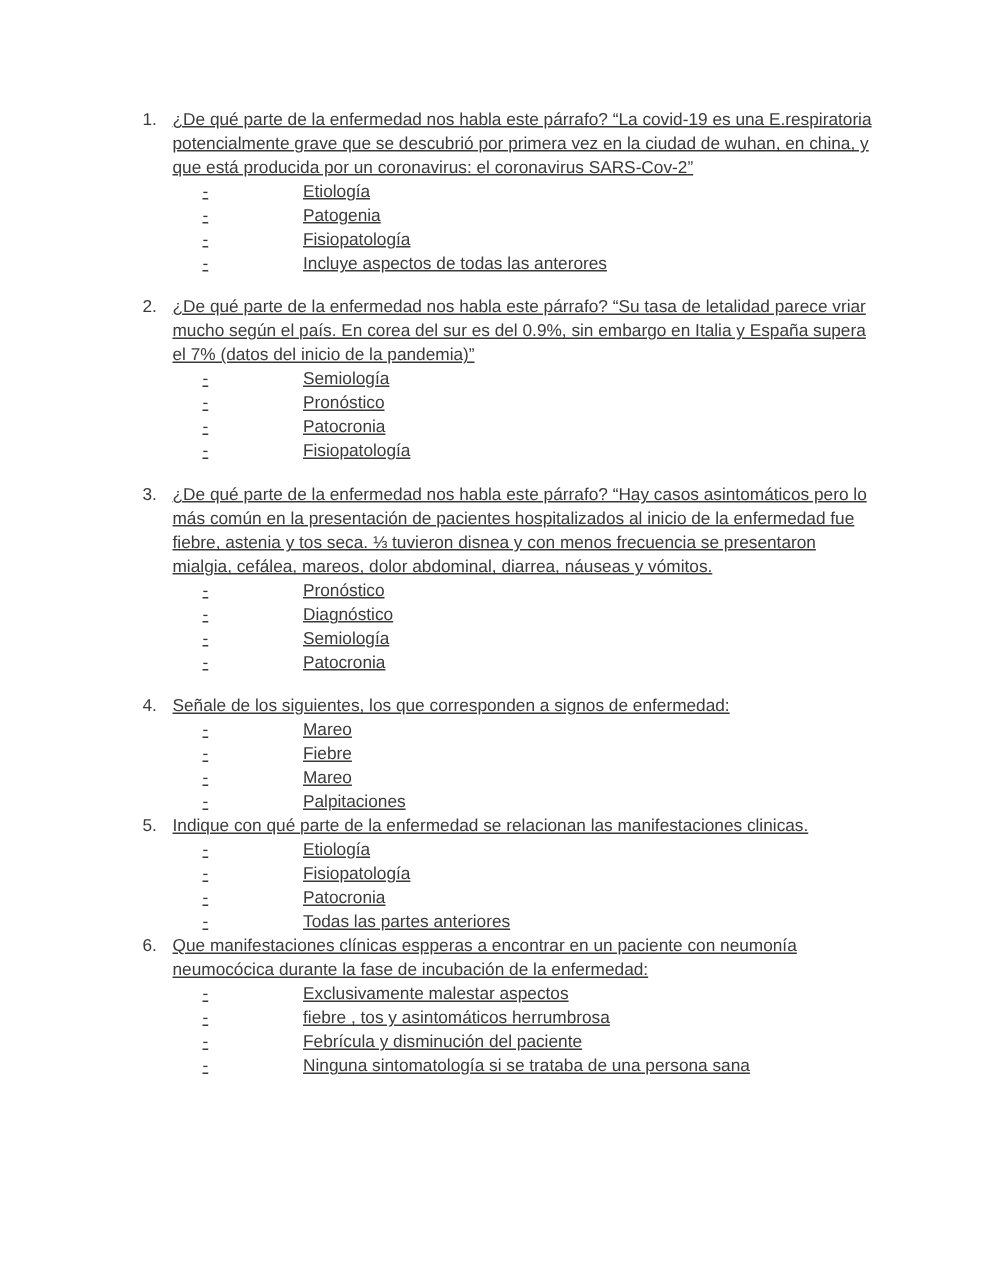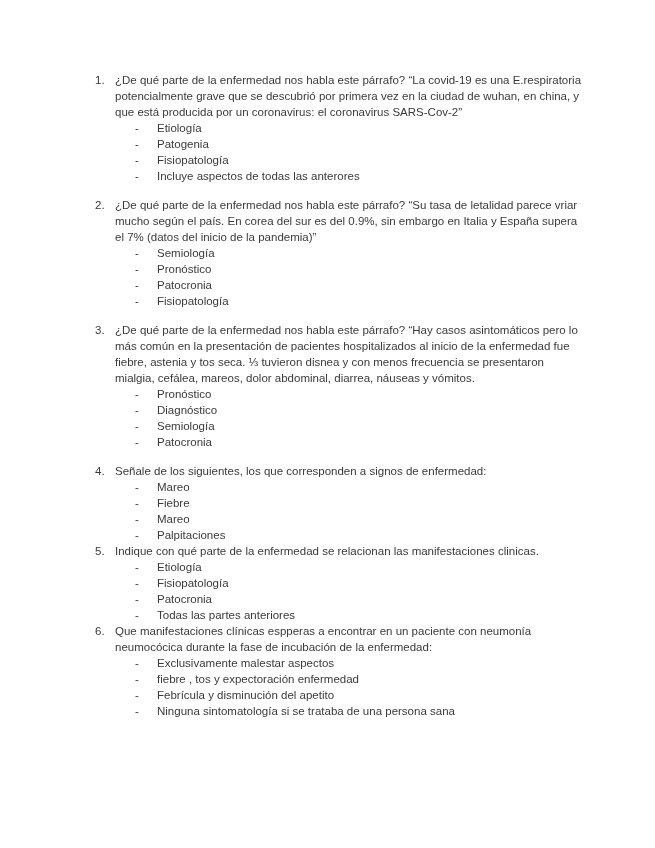--- a/index.html
+++ b/index.html
@@ -19,28 +19,28 @@
     font-size: 11.5px;
     line-height: 16px;
     color: #3a3a3a;
   }
   .question { display: flex; }
   .question.gap-after { margin-bottom: 13px; }
   .q-num {
     flex: 0 0 20px;
     width: 20px;
   }
-  .q-body { width: 467px; }
+  .q-body { width: 467px; text-decoration: underline; }
   .q-text { }
   .option { display: flex; }
   .dash {
     flex: 0 0 22px;
     margin-left: 20px;
   }
-  .opt-text { flex: 1; }
+  .opt-text { flex: 1; margin-left: 45px; }
 </style>
 </head>
 <body>
 
 <div class="page">
   <div class="content">
   <div class="question gap-after">
     <span class="q-num">1.</span>
     <div class="q-body">
       <div class="q-text">¿De qué parte de la enfermedad nos habla este párrafo? “La covid-19 es una E.respiratoria potencialmente grave que se descubrió por primera vez en la ciudad de wuhan, en china, y que está producida por un coronavirus: el coronavirus SARS-Cov-2”</div>
@@ -185,26 +185,26 @@
     <div class="q-body">
       <div class="q-text">Que manifestaciones clínicas espperas a encontrar en un paciente con neumonía neumocócica durante la fase de incubación de la enfermedad:</div>
       <div class="q-options">
   <div class="option">
     <span class="dash">-</span>
     <span class="opt-text">Exclusivamente malestar aspectos</span>
   </div>
 
   <div class="option">
     <span class="dash">-</span>
-    <span class="opt-text">fiebre , tos y expectoración enfermedad</span>
-  </div>
-
-  <div class="option">
-    <span class="dash">-</span>
-    <span class="opt-text">Febrícula y disminución del apetito</span>
+    <span class="opt-text">fiebre , tos y asintomáticos herrumbrosa</span>
+  </div>
+
+  <div class="option">
+    <span class="dash">-</span>
+    <span class="opt-text">Febrícula y disminución del paciente</span>
   </div>
 
   <div class="option">
     <span class="dash">-</span>
     <span class="opt-text">Ninguna sintomatología si se trataba de una persona sana</span>
   </div>
 </div>
     </div>
   </div>
 </div>

